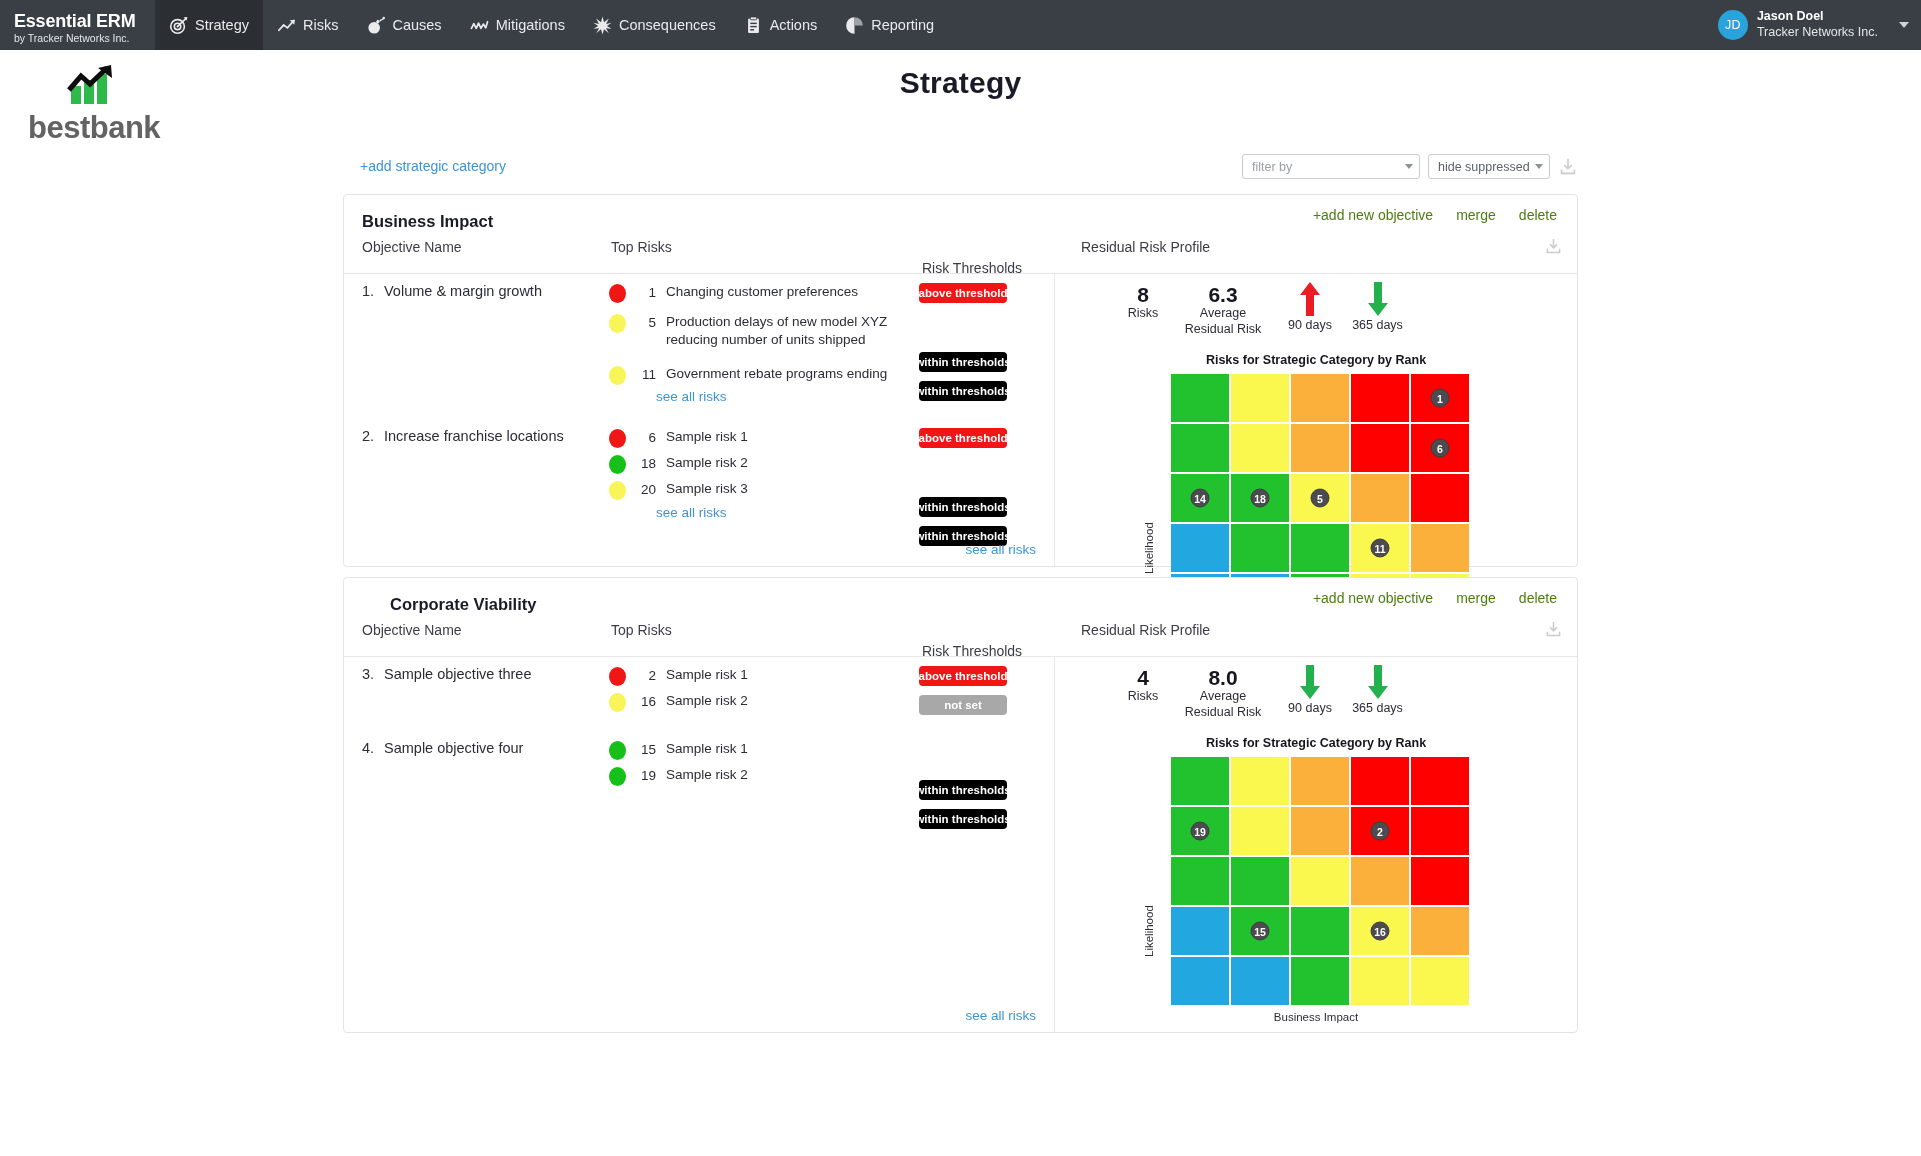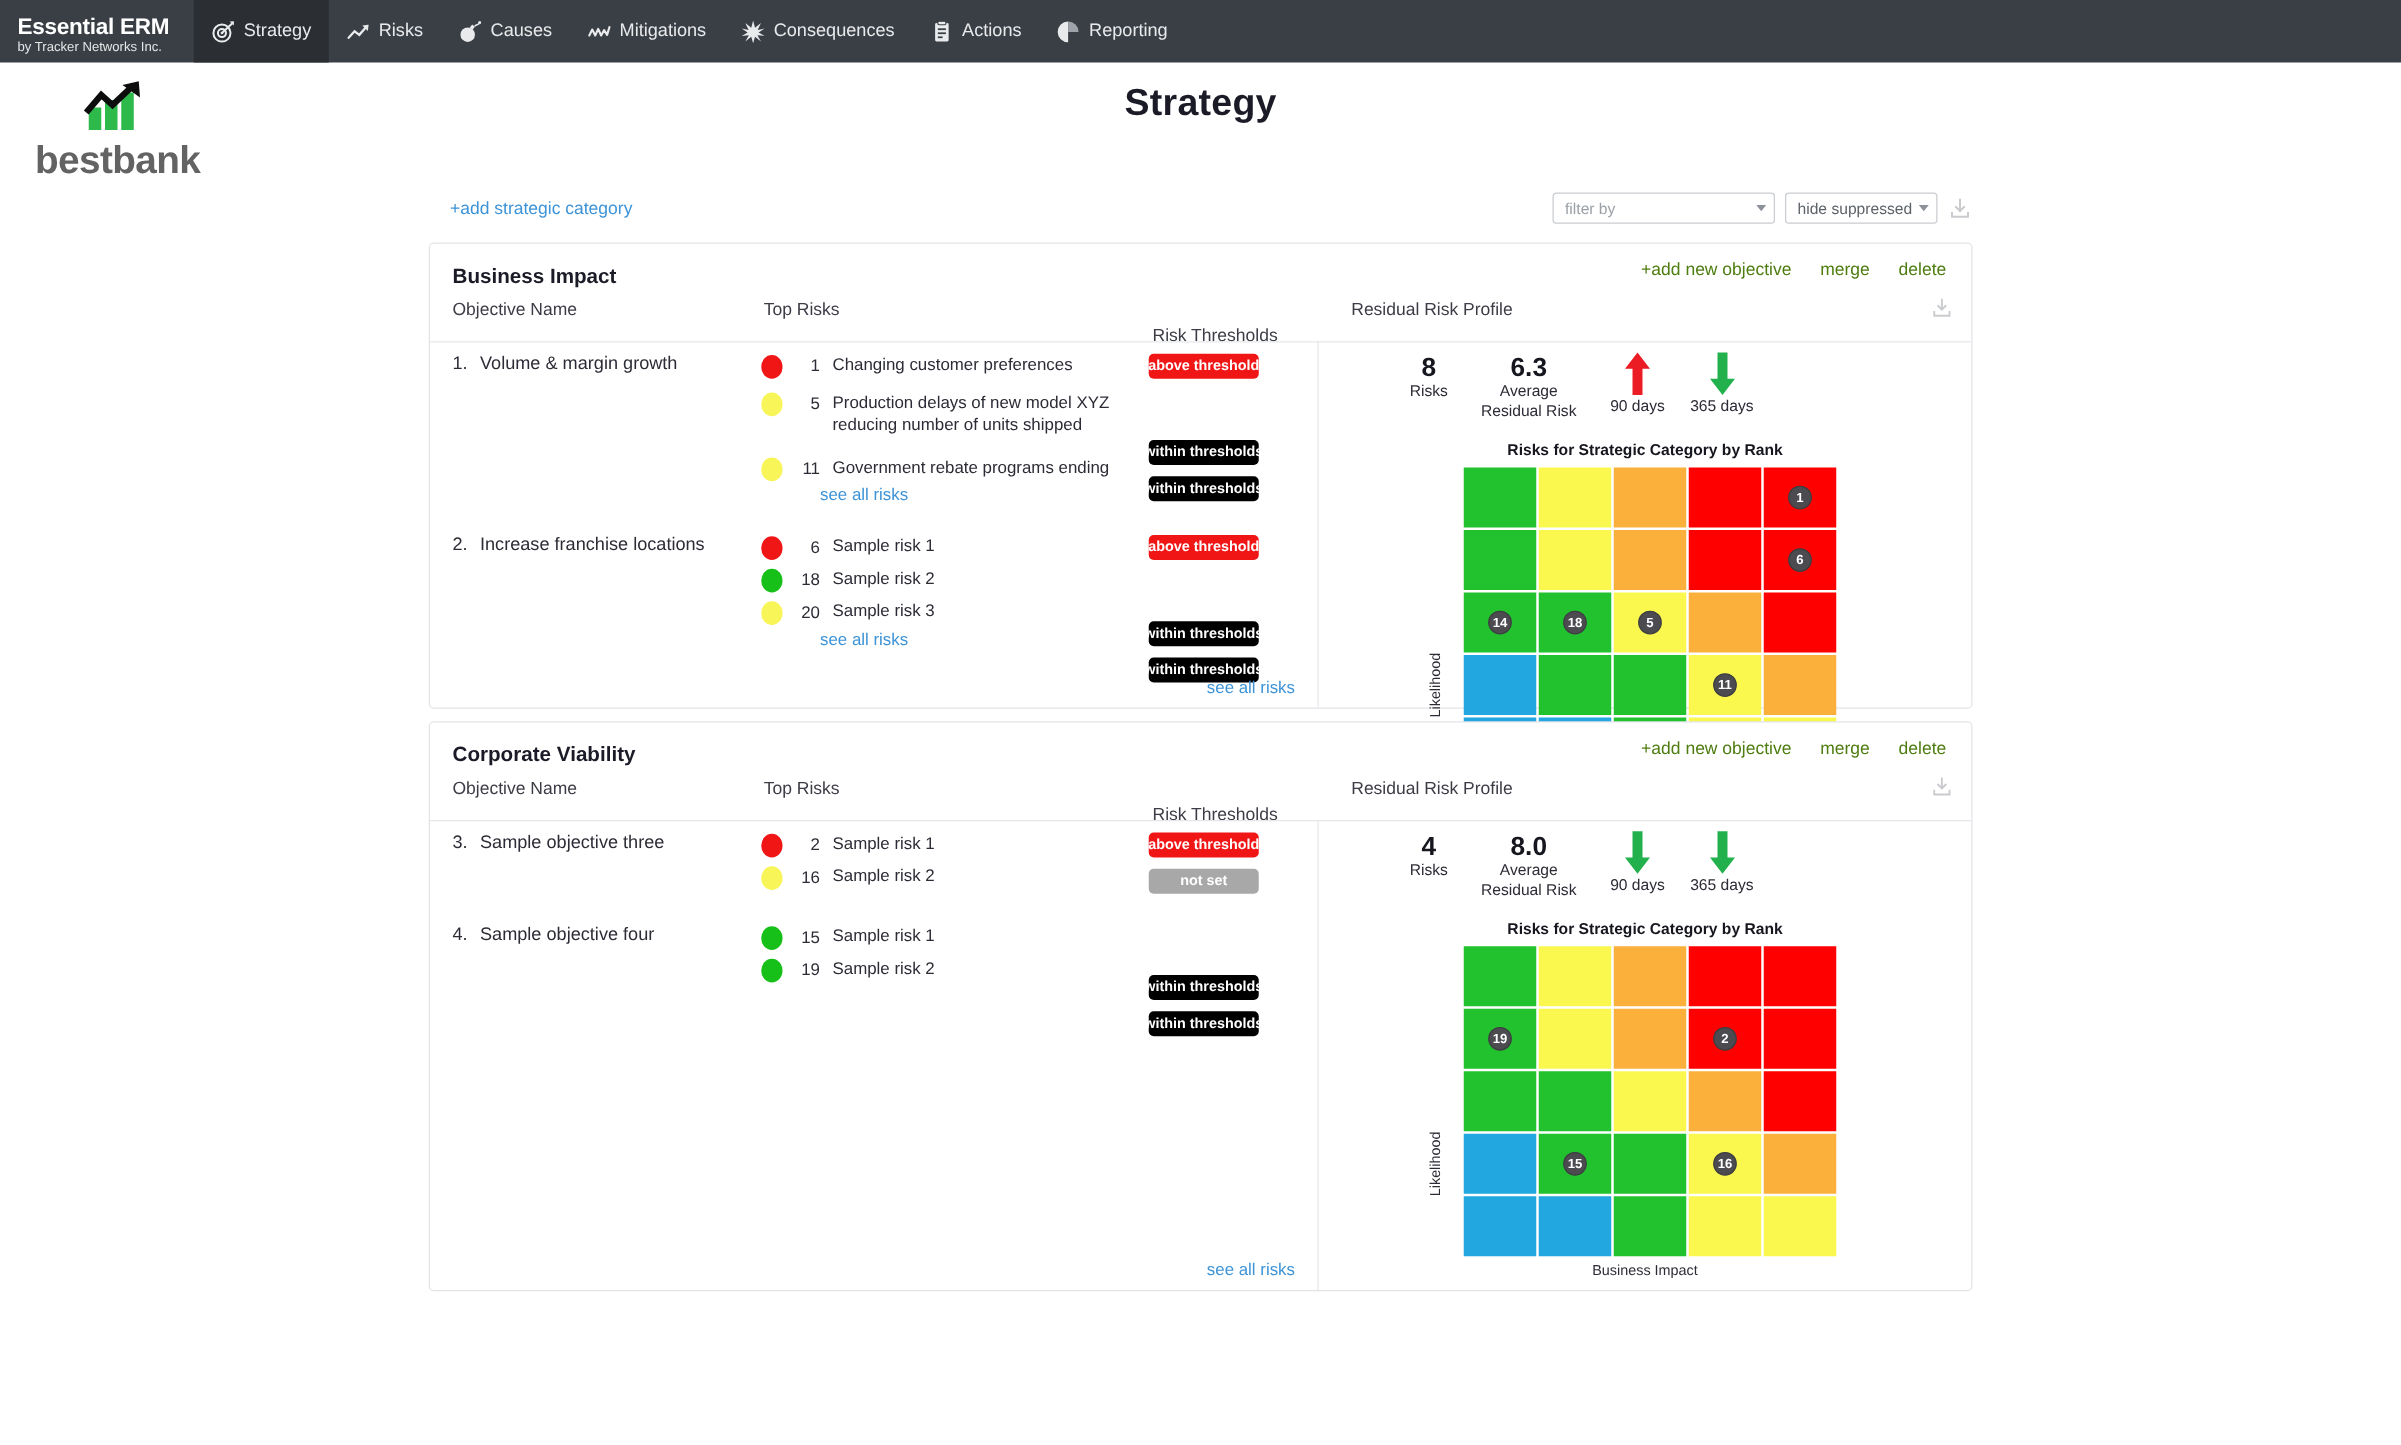--- a/index.html
+++ b/index.html
@@ -80,21 +80,21 @@
     border-top: 5px solid #8d9298;
   }
   .dl-icon { width: 20px; height: 20px; cursor: pointer; }
 
   
   .card {
     width: 1235px; margin: 10px auto 0; background: #fff;
     border: 1px solid #e2e4e7; border-radius: 4px; position: relative;
   }
   .card.one { height: 373px; }
-  .card.two { height: 456px; }
+  .card.two { height: 456px; padding-left: 28px; }
 
   .card-head { position: relative; height: 50px; }
   .cat-name {
     position: absolute; left: 18px; top: 17px;
     font-size: 16.5px; font-weight: bold; color: #1b1b28;
   }
   .card-actions {
     position: absolute; right: 20px; top: 12px;
     display: flex; gap: 23px; font-size: 14px; color: #4d7c0f;
   }
@@ -253,20 +253,28 @@
         <span class="nav-ico">
           <svg viewBox="0 0 20 20">
             <path d="M10 10 L10 1.2 A8.8 8.8 0 0 0 10 18.8 Z" fill="#e9eaec"></path>
             <path d="M10 10 L18.8 10 A8.8 8.8 0 0 0 10 1.2 Z" fill="#9ea3a9"></path>
           </svg>
         </span>
         <span>Reporting</span>
       </div>
     </div>
 
+  <div class="user-block">
+    <div class="avatar">JD</div>
+    <div>
+      <div class="user-name">Jason Doel</div>
+      <div class="user-org">Tracker Networks Inc.</div>
+    </div>
+    <div class="caret-dn"></div>
+  </div>
 </div>
 
 <div class="logo-row">
   <div class="logo">
     <span class="logo-mark">
       <svg viewBox="0 0 58 42">
         <rect x="6" y="22" width="10" height="18" fill="#2eb94b"></rect>
         <rect x="19" y="16" width="10" height="24" fill="#2eb94b"></rect>
         <rect x="32" y="10" width="10" height="30" fill="#2eb94b"></rect>
         <polyline points="4,26 16,12 25,20 42,4" fill="none" stroke="#0d0d0d" stroke-width="5" stroke-linejoin="miter"></polyline>

